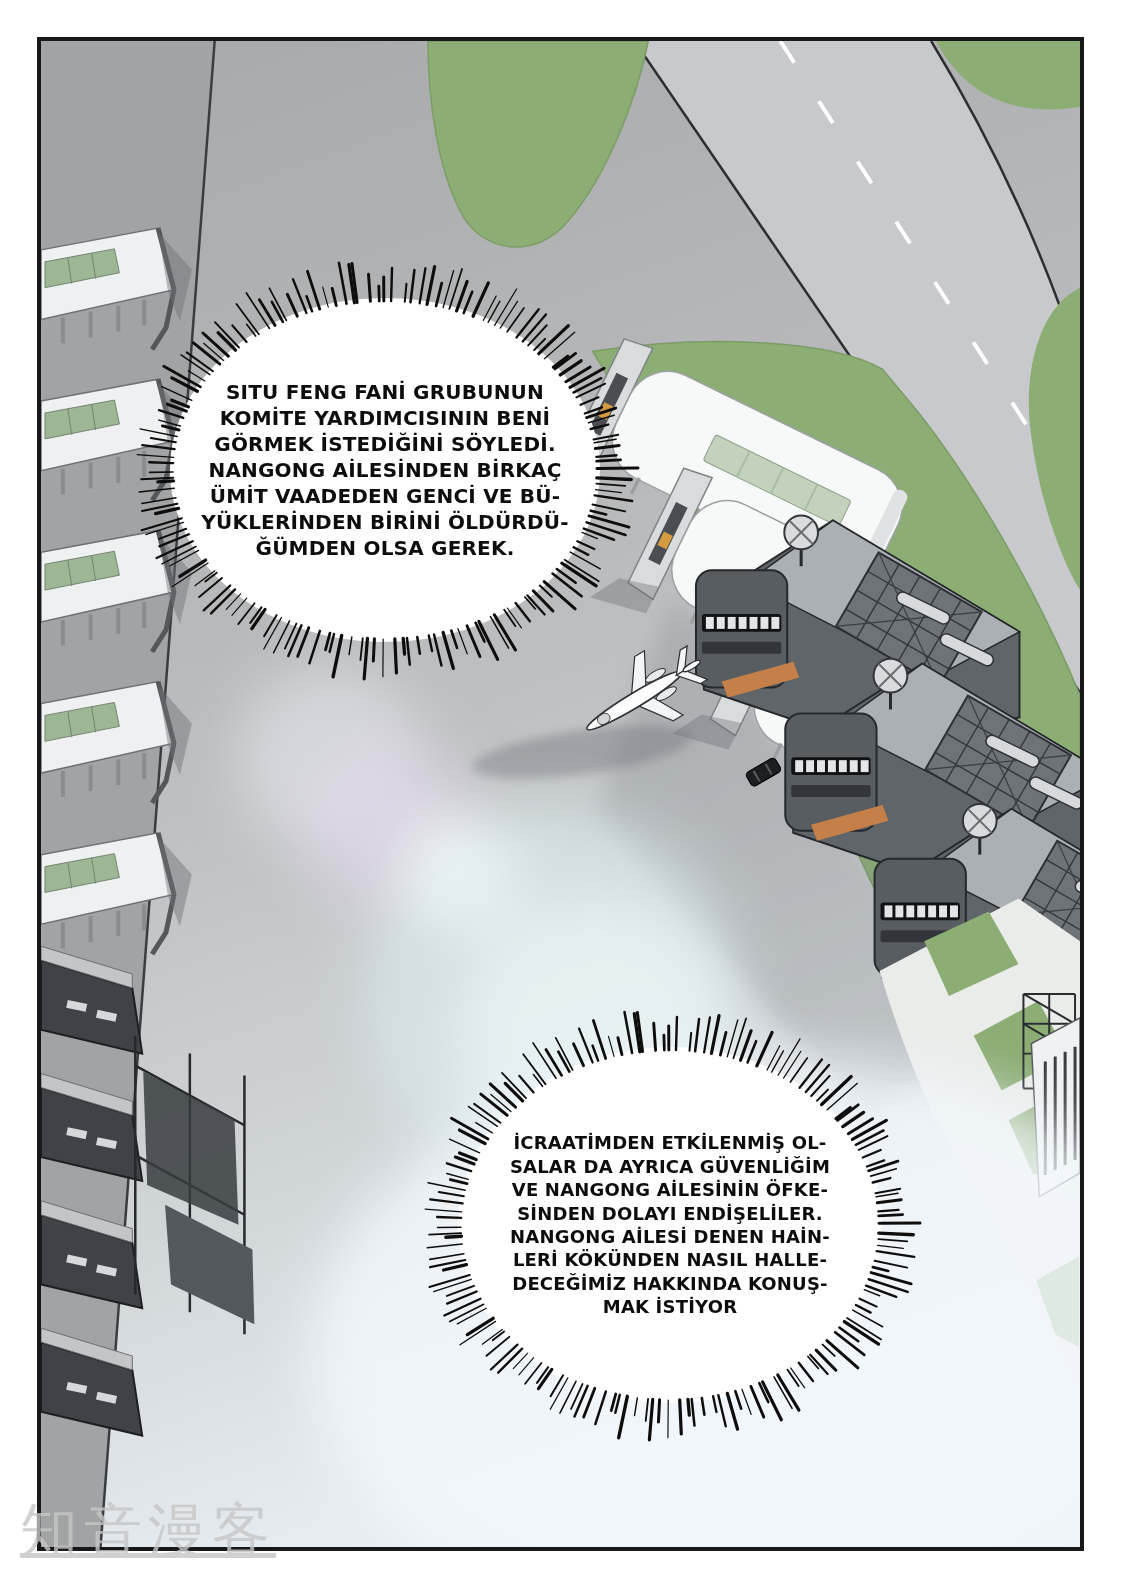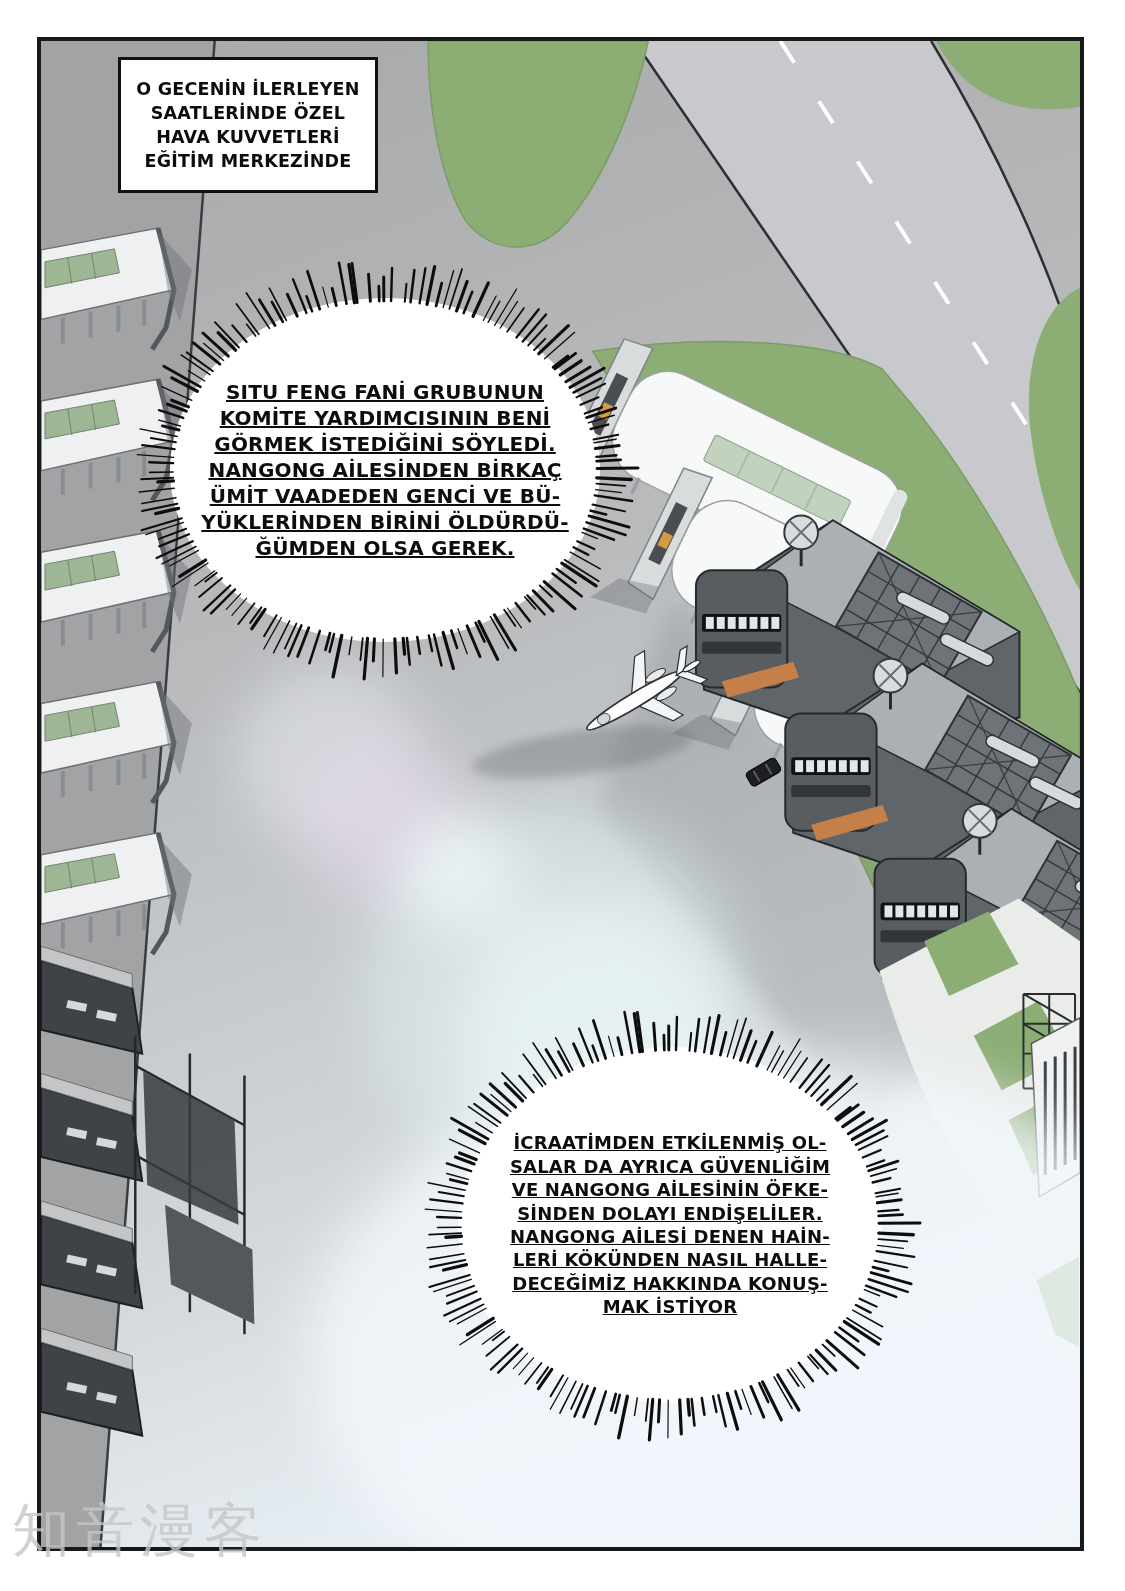--- a/index.html
+++ b/index.html
@@ -9,25 +9,25 @@
          border:4px solid #17181a;box-sizing:border-box;overflow:hidden;background:#b4b6b8;}
   #scene{position:absolute;left:0;top:0;width:100%;height:100%;display:block;}
   .caption-box{position:absolute;left:118px;top:57px;width:260px;height:136px;
          background:#ffffff;border:3px solid #111;box-sizing:border-box;z-index:12;
          display:flex;align-items:center;justify-content:center;}
   .caption-text{font-weight:700;font-size:17.5px;line-height:1.38;color:#0c0c0c;
          text-align:center;white-space:pre-line;letter-spacing:.2px;}
   .bubble{position:absolute;z-index:10;}
   .bubble svg{position:absolute;left:0;top:0;}
   .bubble-text{position:absolute;inset:0;display:flex;align-items:center;justify-content:center;
-         text-align:center;font-weight:700;color:#0d0d0d;white-space:pre-line;letter-spacing:.2px;text-decoration:underline;}
+         text-align:center;font-weight:700;color:#0d0d0d;white-space:pre-line;letter-spacing:.2px;}
   #bubble-1 .bubble-text{font-size:20px;line-height:1.30;}
   #bubble-2 .bubble-text{font-size:18px;line-height:1.30;}
-  .watermark{position:absolute;left:12px;top:1492px;z-index:40;font-size:58px;letter-spacing:6px;
-         color:#c6c6c6;opacity:.8;font-family:"DejaVu Sans",sans-serif;}
+  .watermark{position:absolute;left:20px;top:1492px;z-index:40;font-size:58px;letter-spacing:6px;
+         color:#c6c6c6;opacity:.8;font-family:"DejaVu Sans",sans-serif;text-decoration:underline;}
 </style>
 </head>
 <body>
 
 <div id="page">
 
   <div id="panel">
     <svg id="scene" viewBox="0 0 1047 1514" preserveAspectRatio="none" xmlns="http://www.w3.org/2000/svg">
       <defs>
         <linearGradient id="gGround" x1="0" y1="0" x2="0.25" y2="1">
@@ -196,26 +196,20 @@
         <circle cx="290" cy="718" r="95" fill="#eceef4" opacity="0.5"></circle>
         <circle cx="352" cy="792" r="86" fill="#e6d8ec" opacity="0.55"></circle>
         <circle cx="424" cy="838" r="60" fill="#fafdff" opacity="0.8"></circle>
         <circle cx="515" cy="958" r="190" fill="#dfeef0" opacity="0.55"></circle>
         <circle cx="556" cy="998" r="135" fill="#eefafa" opacity="0.6"></circle>
         <ellipse cx="730" cy="1320" rx="460" ry="300" fill="#f2f8fc" opacity="0.8"></ellipse>
       </g>
     </svg>
   </div>
 
-  <div class="caption-box">
-    <div class="caption-text">O GECENİN İLERLEYEN
-SAATLERİNDE ÖZEL
-HAVA KUVVETLERİ
-EĞİTİM MERKEZİNDE</div>
-  </div>
 
   <div class="bubble" id="bubble-1" style="left:125px;top:253px;width:520px;height:434px;">
     <svg class="burst" width="520" height="434" viewBox="0 0 520 434" xmlns="http://www.w3.org/2000/svg">
         <ellipse cx="260" cy="217" rx="215" ry="172" fill="#ffffff"></ellipse>
         <line x1="471.99040836173094" y1="215.39241014970688" x2="512.9768491446428" y2="215.00251448456706" stroke="#0d0d0d" stroke-width="2.99" stroke-linecap="round"></line>
         <line x1="471.77111417687803" y1="224.85101786786578" x2="506.255744022155" y2="226.45475789674398" stroke="#0d0d0d" stroke-width="3.35" stroke-linecap="round"></line>
         <line x1="471.31394723378094" y1="230.58503909101518" x2="500.2936009336087" y2="232.9221271567822" stroke="#0d0d0d" stroke-width="1.72" stroke-linecap="round"></line>
         <line x1="470.5641455144445" y1="236.63597093284486" x2="496.3187542842329" y2="239.64878320455415" stroke="#0d0d0d" stroke-width="1.30" stroke-linecap="round"></line>
         <line x1="469.6114892384967" y1="242.29709568613188" x2="507.1986842199153" y2="247.98752002297272" stroke="#0d0d0d" stroke-width="2.32" stroke-linecap="round"></line>
         <line x1="467.5153700413204" y1="251.57706203274785" x2="500.1389170722848" y2="258.3960222179715" stroke="#0d0d0d" stroke-width="1.97" stroke-linecap="round"></line>

